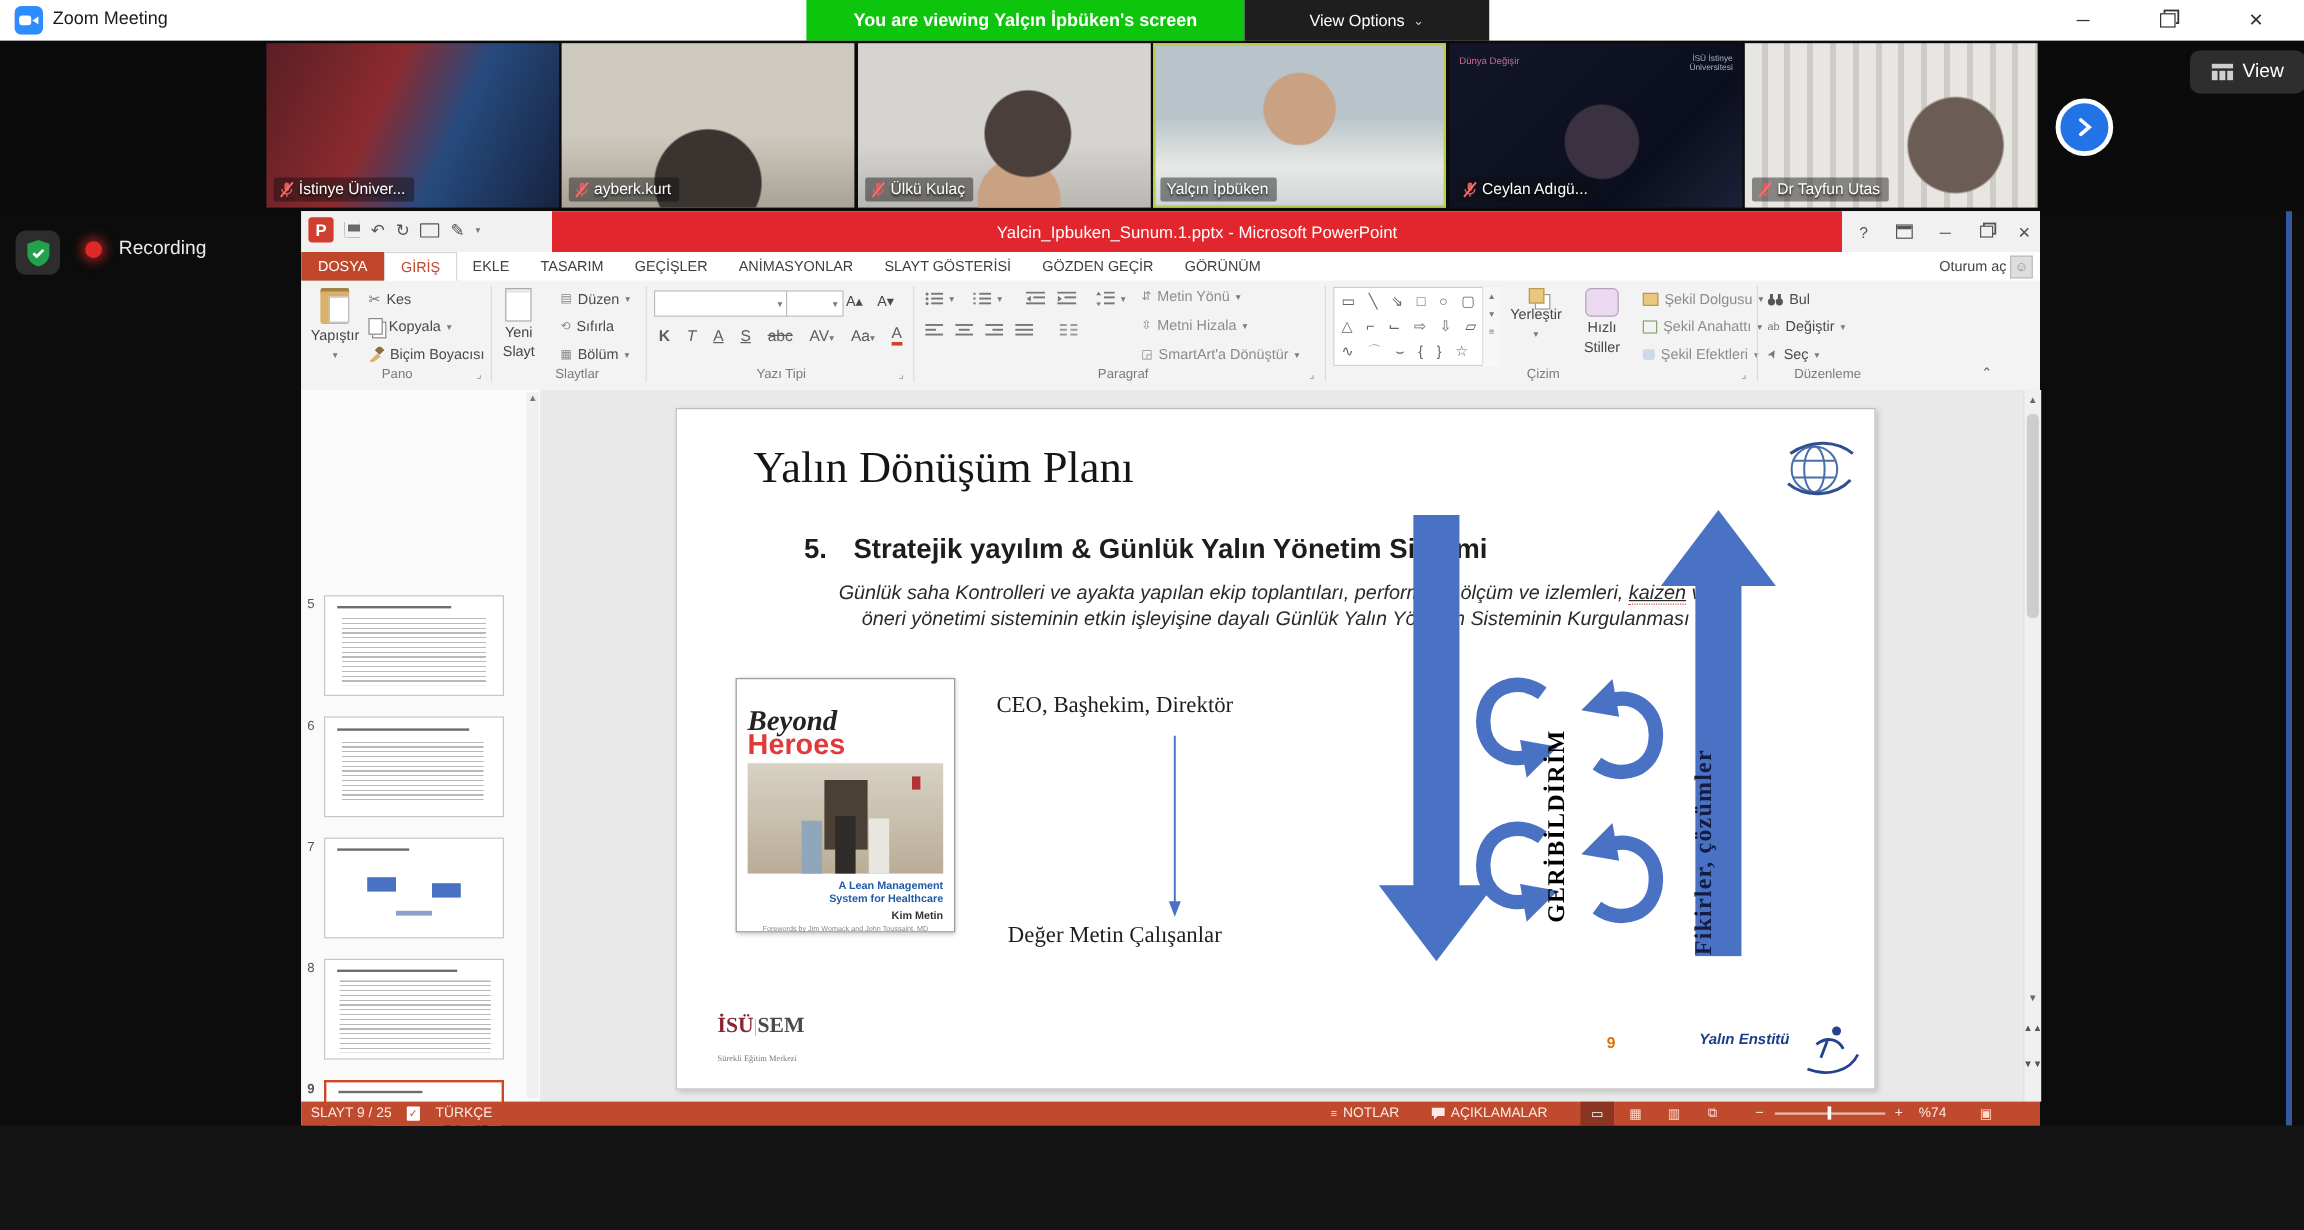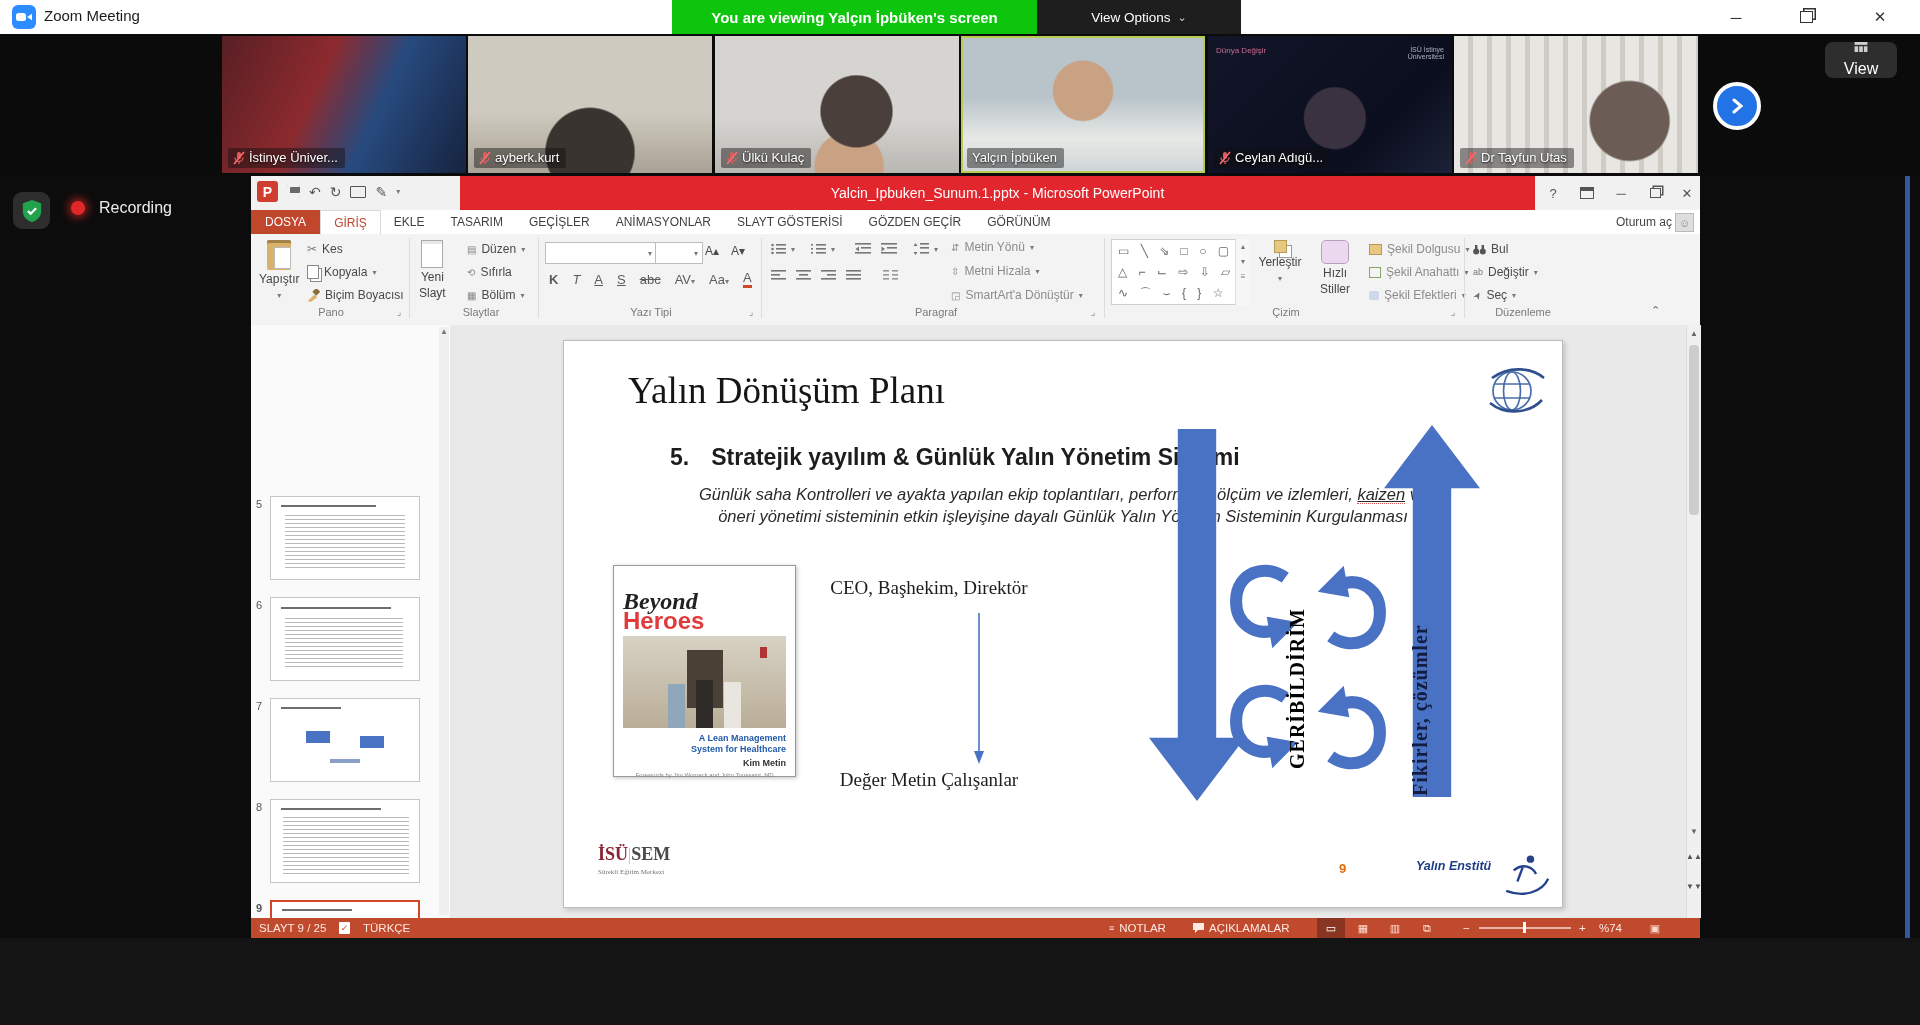--- a/index.html
+++ b/index.html
@@ -16,22 +16,22 @@
           display:flex;align-items:center;justify-content:center;gap:7px;}
   .winbtn{top:4px;width:34px;height:26px;color:#333;font-size:15px;display:flex;align-items:center;justify-content:center;}
   .restic{width:11px;height:10px;border:1.5px solid #333;box-shadow:3px -3px 0 -1.5px #fff,3px -3px 0 0 #333;}
   
   .strip{left:0;top:34px;width:1920px;height:141px;background:#0b0b0b;}
   .tile{top:2px;width:244px;height:137px;overflow:hidden;}
   .tile.active{outline:2px solid #b9cc51;outline-offset:-2px;}
   .npill{position:absolute;left:6px;bottom:5px;display:flex;align-items:center;gap:4px;
          background:rgba(15,15,15,.45);padding:2px 7px 3px 5px;border-radius:2px;}
   .npill span{color:#fff;font-size:13px;text-shadow:0 1px 2px rgba(0,0,0,.8);}
-  .viewbtn{left:1825px;top:42px;width:72px;height:36px;background:#2e2e2e;border-radius:8px;
-         display:flex;align-items:center;justify-content:center;gap:8px;color:#fff;font-size:16px;flex-direction:column;}
+  .viewbtn{left:1825px;top:42px;width:96px;height:36px;background:#2e2e2e;border-radius:8px;
+         display:flex;align-items:center;justify-content:center;gap:8px;color:#fff;font-size:16px;}
   .nextbtn{left:1713px;top:82px;width:48px;height:48px;border-radius:50%;background:#2273e6;
          border:4px solid #fff;box-sizing:border-box;display:flex;align-items:center;justify-content:center;}
   
   .shieldbadge{left:13px;top:192px;width:37px;height:37px;background:#2d2d2d;border-radius:9px;
          display:flex;align-items:center;justify-content:center;}
   .redot{left:71px;top:201px;width:14px;height:14px;border-radius:50%;background:#e02828;
          box-shadow:0 0 9px 3px rgba(224,40,40,.65);}
   .reclabel{left:99px;top:199px;color:#ececec;font-size:16px;}
   
   .ppt{left:251px;top:176px;width:1449px;height:762px;background:#f3f3f3;font-size:12px;color:#444;}
@@ -118,21 +118,21 @@
   .adown{clip-path:polygon(30% 0,70% 0,70% 83%,100% 83%,50% 100%,0 83%,30% 83%);}
   .aup{clip-path:polygon(50% 0,100% 17%,70% 17%,70% 100%,30% 100%,30% 17%,0 17%);}
   .vtext{writing-mode:vertical-rl;transform:rotate(180deg);font-family:"Liberation Serif",serif;
        font-weight:bold;letter-spacing:1px;}
   .geri{position:absolute;left:722px;top:238px;height:190px;font-size:20px;color:#000;}
   .fik{position:absolute;left:845px;top:265px;height:190px;font-size:20px;color:#141c42;}
   .isulogo{position:absolute;left:34px;top:503px;font-family:"Liberation Serif",serif;}
   .isu1{font-size:18px;font-weight:bold;color:#8a2433;display:inline;}
   .isusep{color:#b9b9b9;font-size:16px;}
   .isu2{font-size:18px;font-weight:bold;color:#4a4a4a;display:inline;border-bottom:0;}
-  .isu3{font-size:7px;color:#777;margin-top:3px;}
+  .isu3{font-size:7px;color:#777;margin-top:13px;}
   .pgnum{position:absolute;left:775px;top:520px;color:#e36c0a;font-size:13px;font-weight:bold;}
   .ylogo{position:absolute;left:852px;top:512px;display:flex;align-items:flex-start;gap:4px;}
   .ytxt{font-size:12.5px;font-weight:bold;font-style:italic;color:#1f3c88;margin-top:6px;}
   
   .vscroll{left:1435px;top:149px;width:14px;height:593px;background:#f0f0f0;border-left:1px solid #ddd;}
   .sarr{position:absolute;left:0;width:14px;height:16px;font-size:8px;color:#666;display:flex;align-items:center;justify-content:center;}
   .sthumb{position:absolute;left:2px;top:20px;width:10px;height:170px;background:#cdcdcd;border-radius:4px;}
   .dbl{line-height:6px;font-size:8px;color:#555;text-align:center;}
   
   .pstatus{left:0;top:742px;width:1449px;height:20px;background:#c04a2e;color:#fff;font-size:11.5px;display:flex;align-items:center;}

